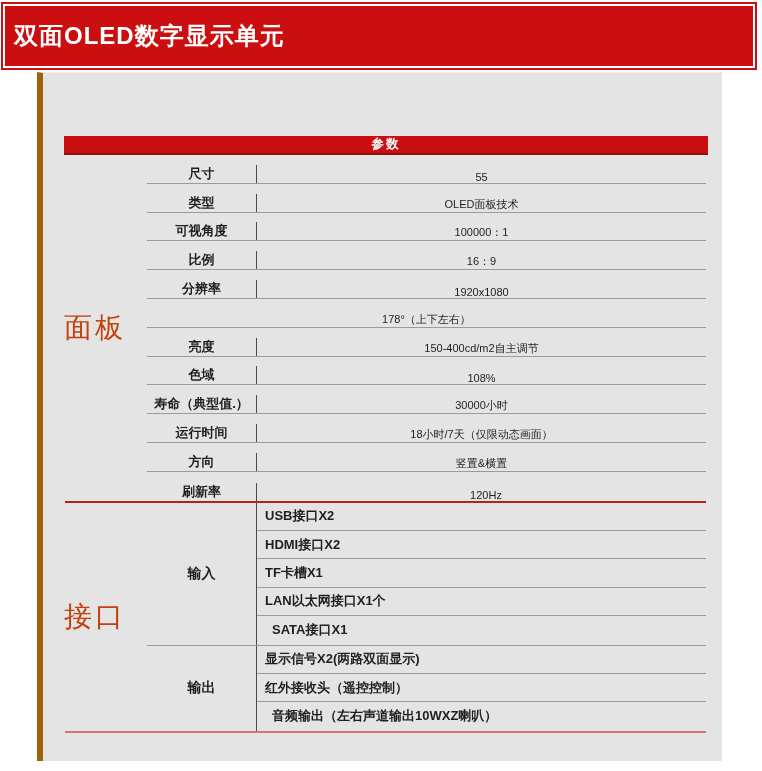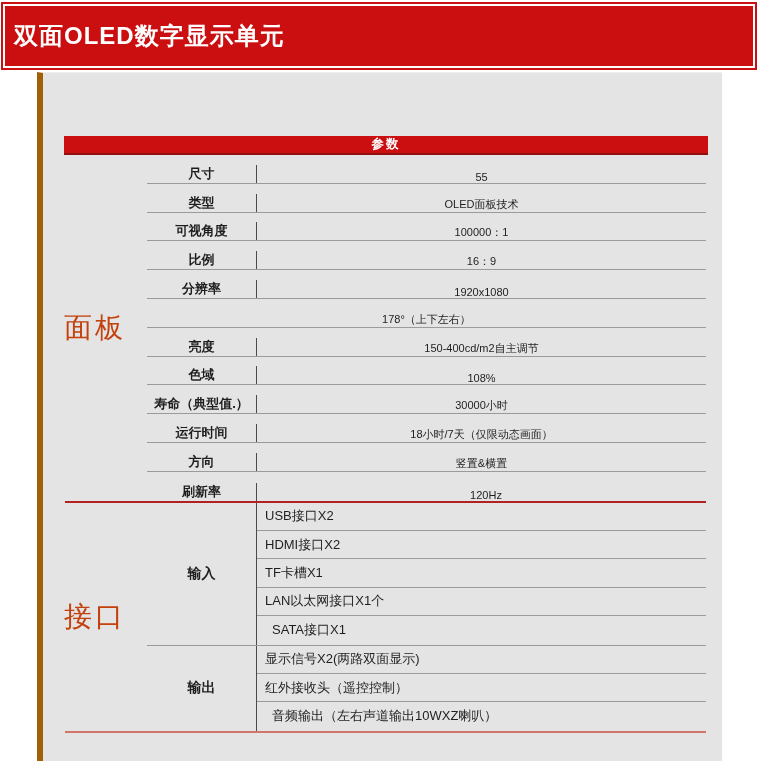--- a/index.html
+++ b/index.html
@@ -71,21 +71,21 @@
 
   
   .group { display:flex; border-bottom:1px solid var(--line,#9b9b9b); }
   .group:last-child { border-bottom:none; }
   .glabel {
     width:110px; box-sizing:border-box;
     border-right:1px solid var(--divider,#4a4a4a);
     display:flex; align-items:center; justify-content:center;
     font-weight:bold; font-size:14px;
   }
-  .gvals { flex:1; }
+  .gvals { flex:1;font-weight:bold; }
   .gval {
     height:28.4px; box-sizing:border-box; padding-left:8px;
     display:flex; align-items:center; font-size:13px; white-space:nowrap;
     border-bottom:1px solid var(--line,#9b9b9b);
   }
   .gval:last-child { border-bottom:none;margin-left:7px; }
 </style>
 </head>
 <body>
 

